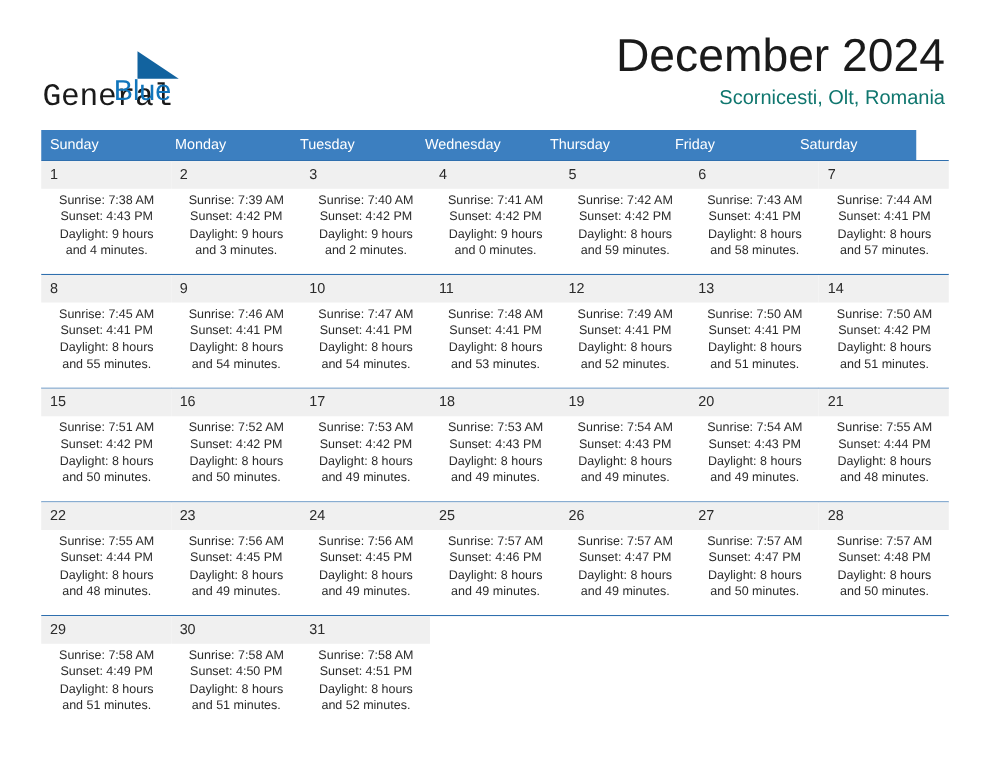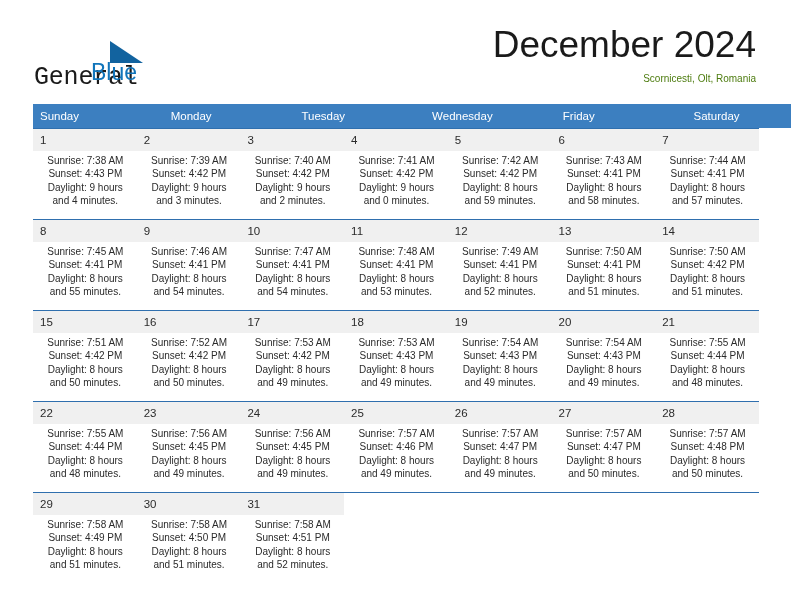--- a/index.html
+++ b/index.html
@@ -71,39 +71,38 @@
     top: 28px;
     text-align: right;
   }
   .cal-title {
     font-size: 37px;
     color: #1a1a1a;
     line-height: 34px;
     white-space: nowrap;
   }
   .cal-subtitle {
-    font-size: 10px;
-    color: #4d7c0f;
+    font-size: 16px;
+    color: #0f766e;
     line-height: 22px;
     margin-top: 6px;
     white-space: nowrap;
   }
 
   
   .calendar {
     position: absolute;
     left: 33px;
     top: 104px;
     width: 726px;
   }
   .weekdays {
     display: flex;
-    width: 758px;
+    width: 700px;
     background: #3c7fc0;
-    gap: 27px;
   }
   .weekday {
     width: 103.71px;
     box-sizing: border-box;
     padding: 5px 0 5px 7px;
     font-size: 11.5px;
     color: #ffffff;
     line-height: 14px;
     white-space: nowrap;
   }
@@ -168,20 +167,21 @@
     </div>
 
   </div>
 
   <div class="calendar">
     <div class="weekdays">
       <div class="weekday">Sunday</div>
       <div class="weekday">Monday</div>
       <div class="weekday">Tuesday</div>
       <div class="weekday">Wednesday</div>
+      <div class="weekday">Thursday</div>
       <div class="weekday">Friday</div>
       <div class="weekday">Saturday</div>
     </div>
 
     <div class="week">
       <div class="cell filled">
         <div class="daynum">1</div>
         <div class="info">
           <div>Sunrise: 7:38 AM</div>
           <div>Sunset: 4:43 PM</div>

